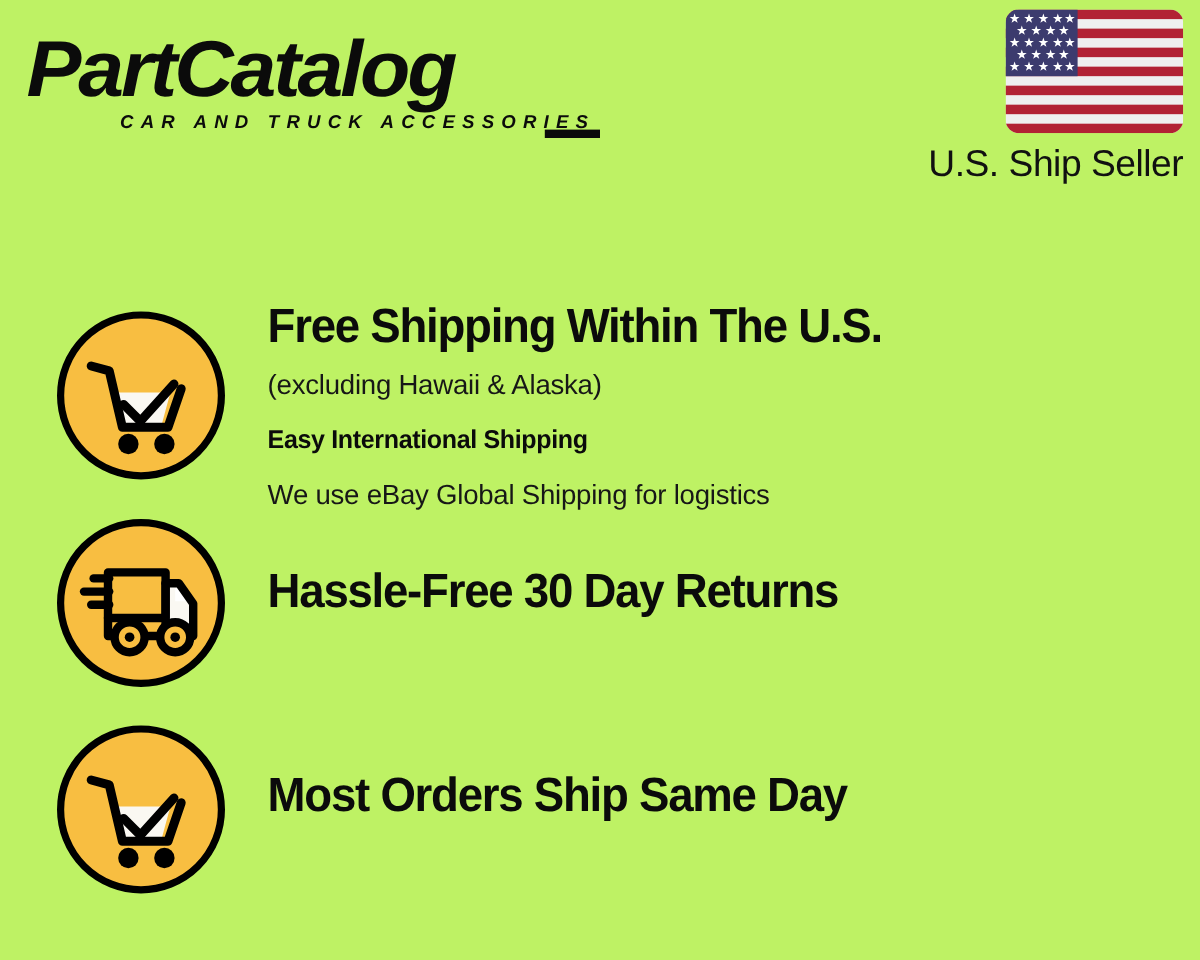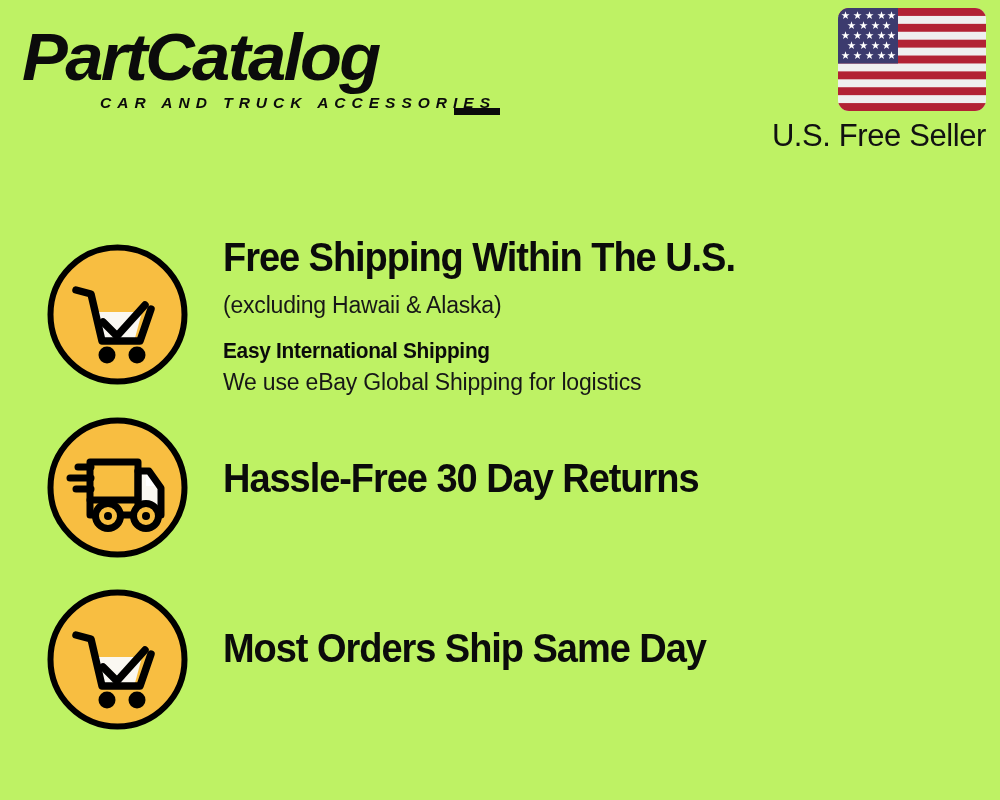--- a/index.html
+++ b/index.html
@@ -100,21 +100,21 @@
     letter-spacing: -0.4px;
     color: #111111;
     white-space: nowrap;
     text-align: right;
   }
 
   
   .features {
     position: absolute;
     left: 0;
-    top: 234px;
+    top: 249px;
     width: 1000px;
   }
   .feature-row {
     position: relative;
     display: flex;
     align-items: flex-start;
   }
   .feature-row.row-shipping { height: 175px; }
   .feature-row.row-returns  { height: 172px; }
   .feature-row.row-sameday  { height: 150px; }
@@ -177,21 +177,21 @@
   }
   .feature-note {
     display: block;
     font-family: "Liberation Sans", sans-serif;
     font-weight: 400;
     font-size: 23px;
     line-height: 30px;
     letter-spacing: -0.2px;
     color: #171717;
     white-space: nowrap;
-    margin-top: 2px;
+    margin-top: 17px;
   }
 </style>
 </head>
 <body>
 
 <div class="banner">
 
   <div class="header">
 
     <div class="brand-logo">
@@ -248,21 +248,21 @@
 
               <use href="#starShape" x="7.5" y="47.5"></use>
               <use href="#starShape" x="19.5" y="47.5"></use>
               <use href="#starShape" x="31.5" y="47.5"></use>
               <use href="#starShape" x="43.5" y="47.5"></use>
               <use href="#starShape" x="53.5" y="47.5"></use>
             </g>
           </g>
         </svg>
       </span>
-      <span class="seller-caption">U.S. Free Seller</span>
+      <span class="seller-caption">U.S. Ship Seller</span>
     </div>
   </div>
 
   <div class="features">
 
     <div class="feature-row row-shipping">
       <span class="feature-icon">
         <svg viewBox="0 0 145 145" xmlns="http://www.w3.org/2000/svg" aria-hidden="true">
           <circle cx="72.5" cy="72.5" r="67" fill="#F8BE41" stroke="#000000" stroke-width="6"></circle>
           <path d="M47 70 L97 70 L90 96 L56 96 Z" fill="#FAF8F2"></path>

